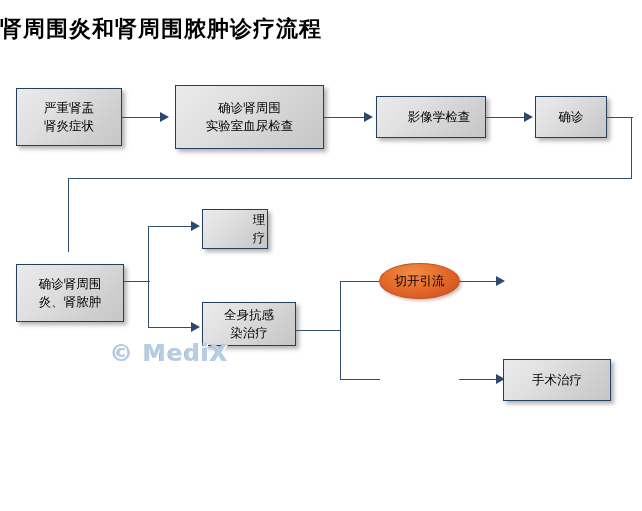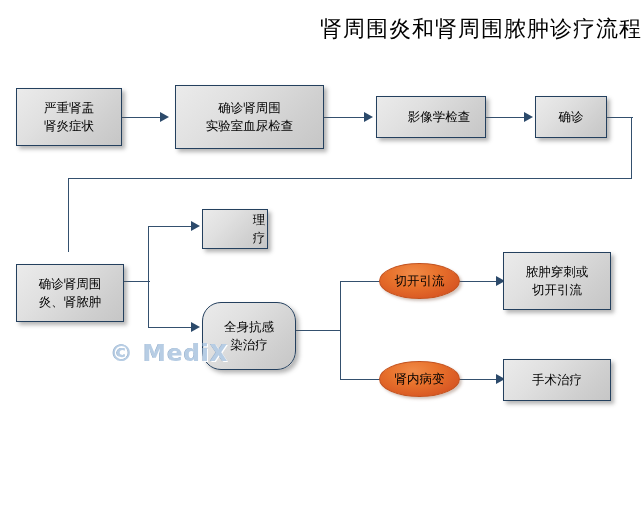--- a/index.html
+++ b/index.html
@@ -15,23 +15,23 @@
     overflow: hidden;
     font-family: "DejaVu Sans", "Liberation Sans", sans-serif;
   }
 
   
   .title {
     position: absolute;
     left: 0;
     top: 14px;
     width: 642px;
-    text-align: right;
+    text-align: left;
     font-size: 22px;
-    font-weight: normal;
+    font-weight: bold;
     color: #000000;
     letter-spacing: 1px;
     white-space: nowrap;
   }
 
   
   .watermark {
     position: absolute;
     left: 110px;
     top: 340px;
@@ -165,37 +165,30 @@
 
   <div class="node" style="left:16px; top:264px; width:108px; height:58px;">
     <span class="lbl">确诊肾周围
 炎、肾脓肿</span>
   </div>
 
   <div class="node" style="left:202px; top:209px; width:66px; height:40px;padding-left:48px;">
     <span class="lbl">理疗</span>
   </div>
 
-  <div class="node" style="left:202px; top:302px; width:94px; height:68px;border-radius:19px;">
+  <div class="node" style="left:202px; top:302px; width:94px; height:44px;">
     <span class="lbl">全身抗感
 染治疗</span>
   </div>
 
   <div class="ellipse" style="left:379px; top:263px; width:81px; height:36px;">
     <span class="lbl">切开引流</span>
   </div>
 
-  <div class="ellipse" style="left:379px; top:361px; width:81px; height:36px;">
-    <span class="lbl">肾内病变</span>
-  </div>
 
-  <div class="node" style="left:503px; top:252px; width:108px; height:58px;">
-    <span class="lbl">脓肿穿刺或
-切开引流</span>
-  </div>
 
   <div class="node" style="left:503px; top:359px; width:108px; height:42px;">
     <span class="lbl">手术治疗</span>
   </div>
 
   <div class="watermark">© MediX</div>
 
 </div>
 
 </body></html>

